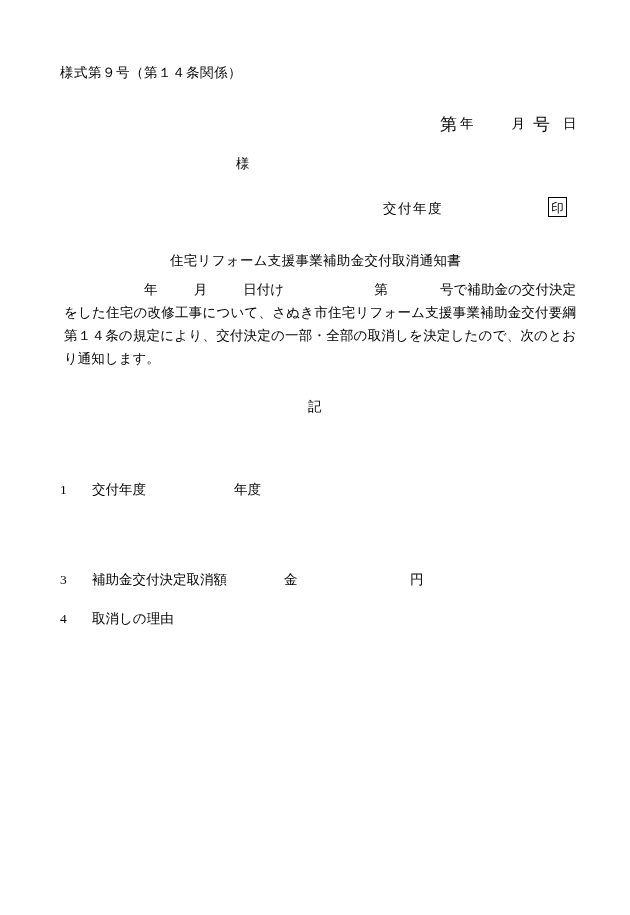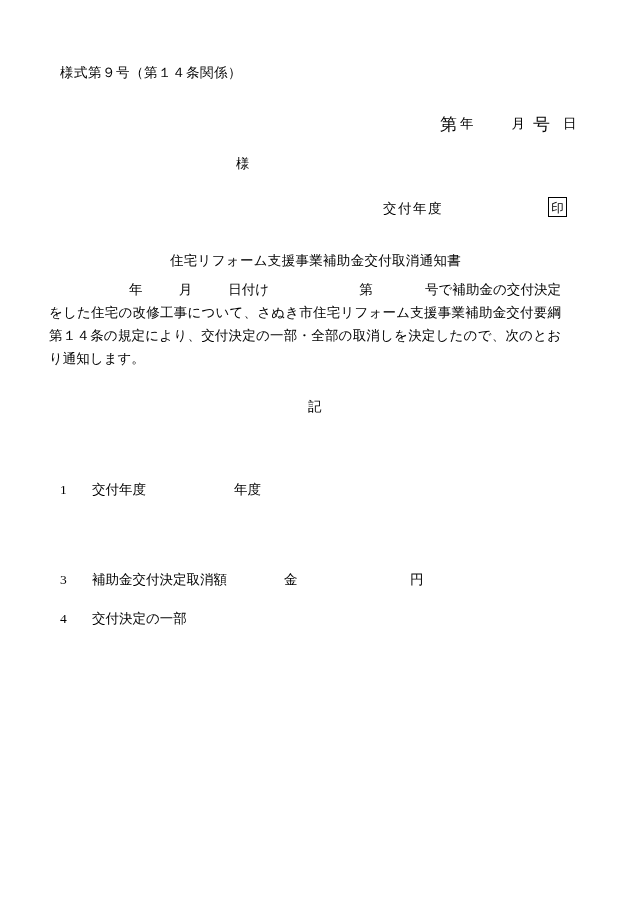--- a/index.html
+++ b/index.html
@@ -70,21 +70,21 @@
   }
   .doc-title {
     left: 170px;
     top: 239px;
     font-size: 13.5px;
     letter-spacing: 0.3px;
     margin-top: 13px;
   }
   .body-para {
     position: absolute;
-    left: 49px;
+    left: 64px;
     top: 278px;
     width: 512px;
     font-size: 13.5px;
     line-height: 23px;
     text-align: justify;
   }
   .body-para .indent { display: inline-block; width: 80px; }
   .body-para .sp-y { display: inline-block; width: 36px; }
   .body-para .sp-m { display: inline-block; width: 36px; }
   .body-para .sp-d { display: inline-block; width: 90px; }
@@ -130,15 +130,15 @@
 
   <div class="body-para"><span class="indent"></span><span>年</span><span class="sp-y"></span><span>月</span><span class="sp-m"></span><span>日付け</span><span class="sp-d"></span><span>第</span><span class="sp-n"></span><span>号で補助金の交付決定をした住宅の改修工事について、さぬき市住宅リフォーム支援事業補助金交付要綱第１４条の規定により、交付決定の一部・全部の取消しを決定したので、次のとおり通知します。</span></div>
 
   <div class="abs ki">記</div>
 
   <div class="abs item item-1"><span class="num">1</span><span class="lbl">交付年度</span><span>年度</span></div>
 
 
   <div class="abs item item-3"><span class="num">3</span><span class="lbl">補助金交付決定取消額</span><span class="amt">金</span><span>円</span></div>
 
-  <div class="abs item item-4"><span class="num">4</span><span>交付決定の一部</span></div>
+  <div class="abs item item-4"><span class="num">4</span><span>取消しの理由</span></div>
 
 </div>
 
 </body></html>

